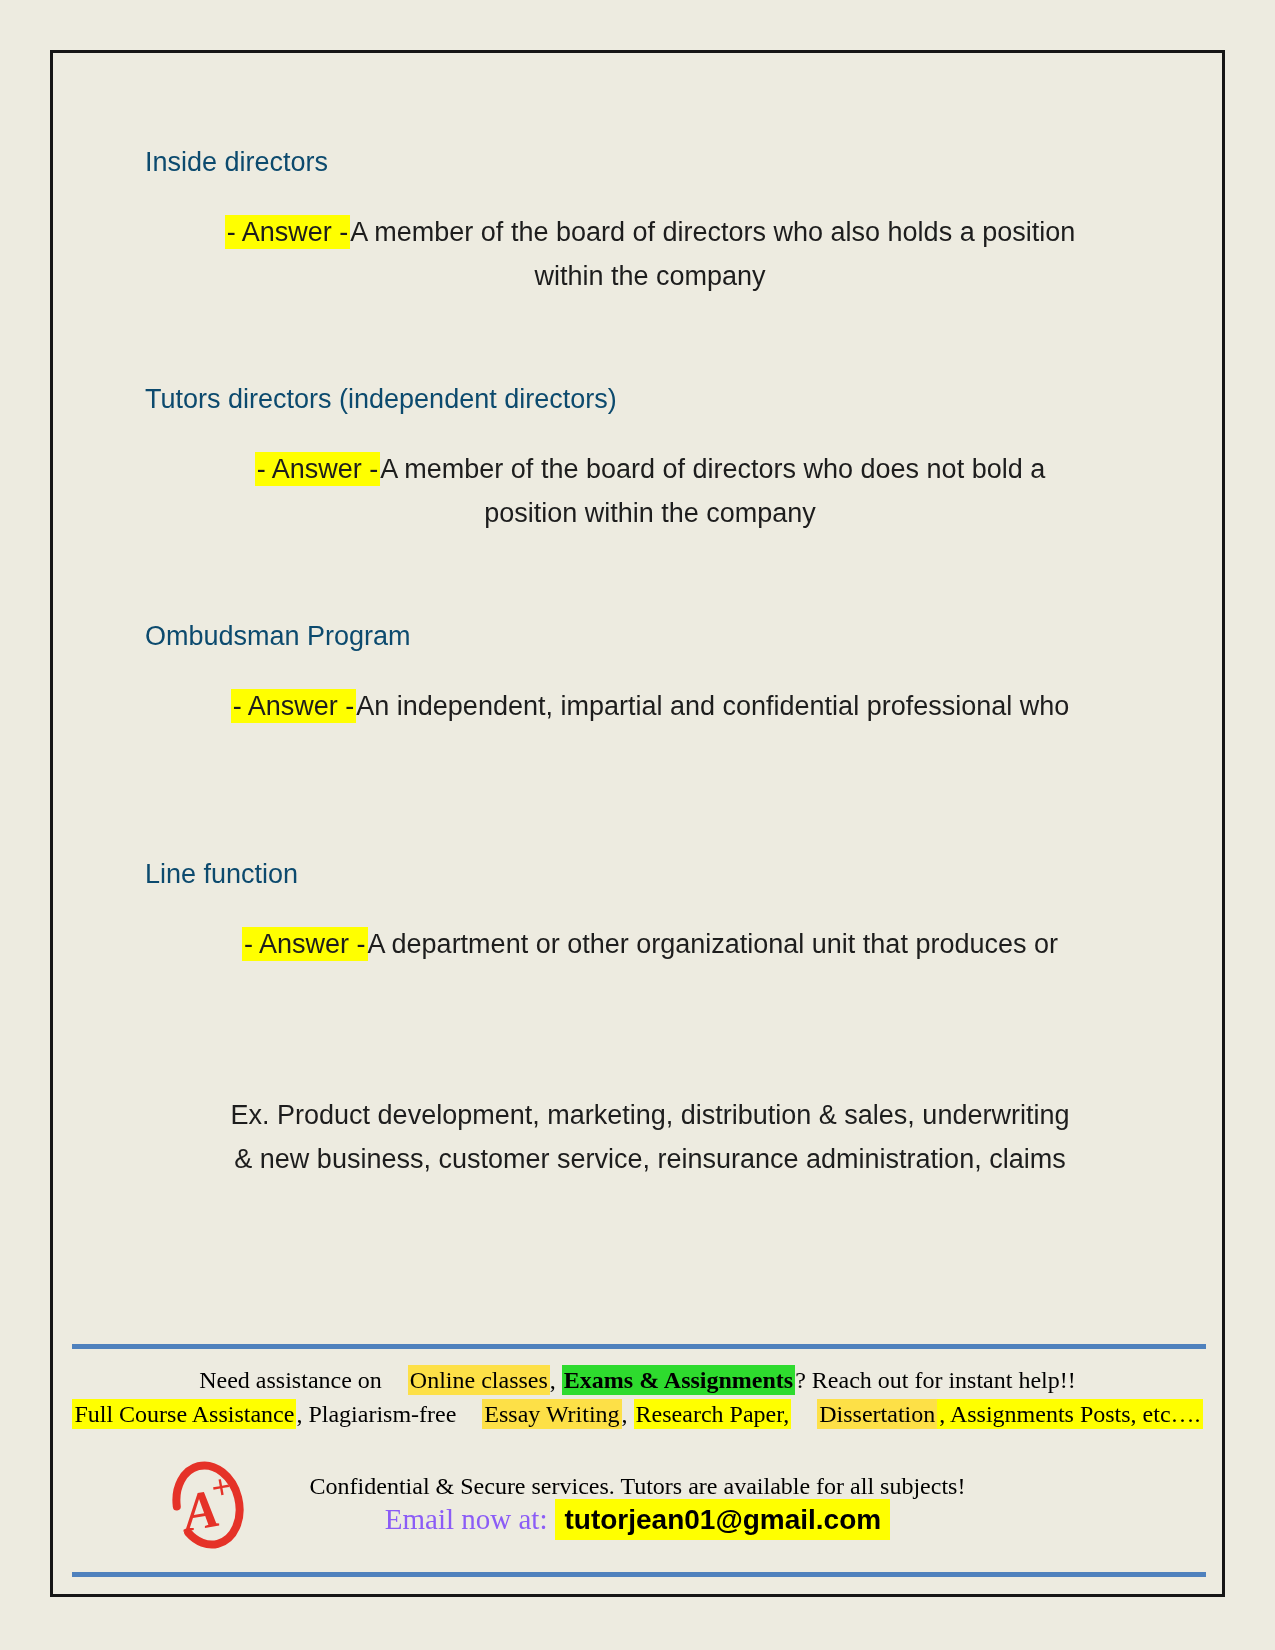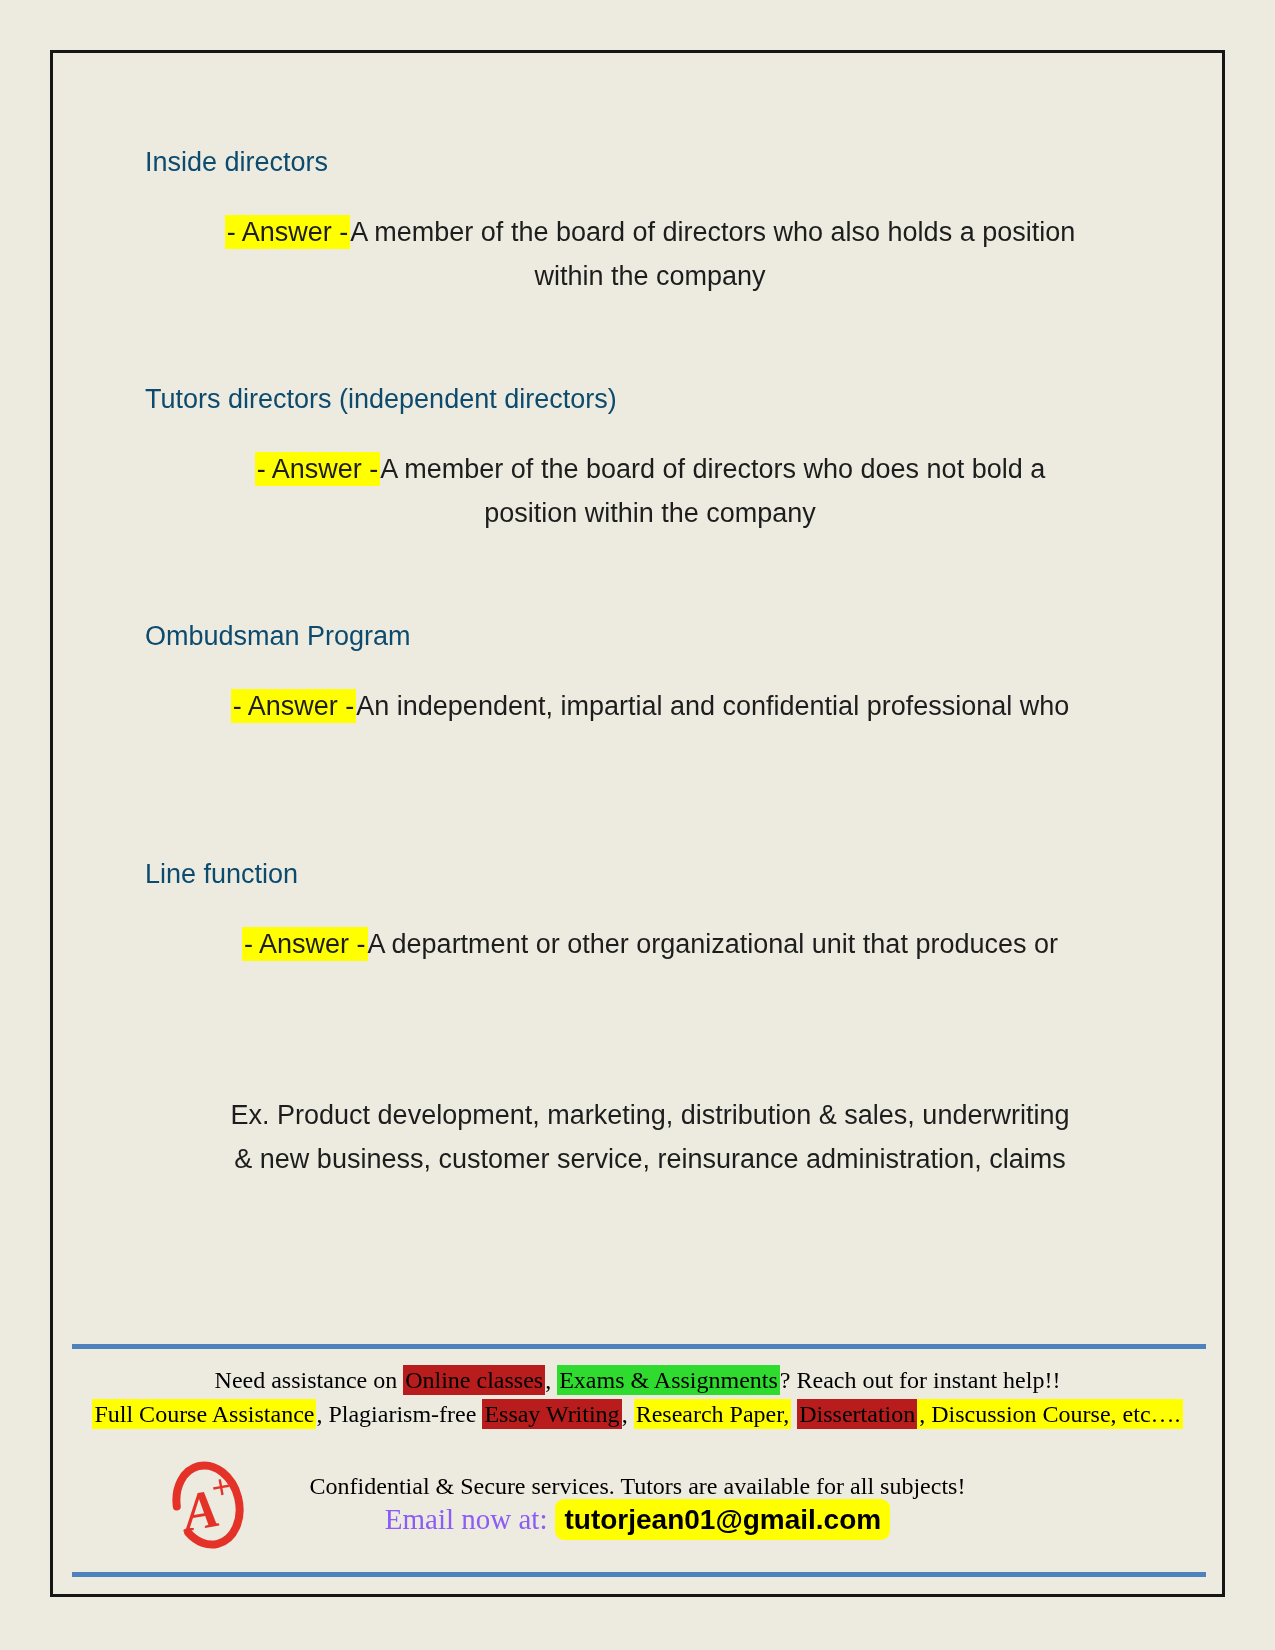--- a/index.html
+++ b/index.html
@@ -23,39 +23,39 @@
   }
   .para{
     position:absolute;left:145px;width:1010px;
     font-size:27px;line-height:44px;color:#1d1d1d;
     white-space:nowrap;
     text-align:center;
   }
   .para .line2{display:block;}
   .hl{padding:2px 2px;}
   .hl-yellow{background:#ffff00;}
-  .hl-cyan{background:#b91c1c;}
-  .hl-green{background:#2edb2e;}
+  .hl-cyan{background:#fde047;margin-left:20px;}
+  .hl-green{background:#2edb2e;font-weight:bold;}
   .rule{
     position:absolute;left:72px;width:1134px;height:5px;
     background:#4f81bd;
   }
   .footer-line{
     position:absolute;left:53px;width:1169px;
     text-align:center;
     font-family:"Liberation Serif",serif;
     font-size:24px;line-height:32px;color:#000;
     white-space:nowrap;
   }
   .logo-wrap{position:absolute;left:168px;top:1455px;width:80px;height:100px;}
   .email-label{font-family:"Liberation Serif",serif;font-size:29px;color:#8b5cf6;}
   .email-value{
     font-family:"Liberation Sans",sans-serif;
     font-weight:bold;font-size:28px;color:#000;
-    background:#ffff00;padding:5px 9px;margin-left:8px;border-radius:9px;
+    background:#ffff00;padding:5px 9px;margin-left:8px;
   }
 </style>
 </head>
 <body>
 
 <div class="page-border"></div>
 
 <div class="section-heading" style="top:145px">Inside directors</div>
 <div class="para" style="top:210px"><span class="hl hl-yellow">- Answer -</span><span>A member of the board of directors who also holds a position</span><span class="line2">within the company</span></div>
 
@@ -66,21 +66,21 @@
 <div class="para" style="top:684px"><span class="hl hl-yellow">- Answer -</span><span>An independent, impartial and confidential professional who</span></div>
 
 <div class="section-heading" style="top:857px">Line function</div>
 <div class="para" style="top:922px"><span class="hl hl-yellow">- Answer -</span><span>A department or other organizational unit that produces or</span></div>
 
 <div class="para" style="top:1093px"><span>Ex. Product development, marketing, distribution &amp; sales, underwriting</span><span class="line2">&amp; new business, customer service, reinsurance administration, claims</span></div>
 
 <div class="rule" style="top:1344px"></div>
 
 <div class="footer-line" style="top:1364px"><span>Need assistance on </span><span class="hl hl-cyan">Online classes</span><span>, </span><span class="hl hl-green">Exams &amp; Assignments</span><span>? Reach out for instant help!!</span></div>
-<div class="footer-line" style="top:1398px"><span class="hl hl-yellow">Full Course Assistance</span><span>, Plagiarism-free </span><span class="hl hl-cyan">Essay Writing</span><span>, </span><span class="hl hl-yellow">Research Paper,</span><span> </span><span class="hl hl-cyan">Dissertation</span><span class="hl hl-yellow">, Discussion Course, etc….</span></div>
+<div class="footer-line" style="top:1398px"><span class="hl hl-yellow">Full Course Assistance</span><span>, Plagiarism-free </span><span class="hl hl-cyan">Essay Writing</span><span>, </span><span class="hl hl-yellow">Research Paper,</span><span> </span><span class="hl hl-cyan">Dissertation</span><span class="hl hl-yellow">, Assignments Posts, etc….</span></div>
 
 <div class="logo-wrap">
   <svg width="80" height="100" viewBox="0 0 80 100">
     <g transform="rotate(-14 40 50)">
       <ellipse cx="40" cy="50" rx="31" ry="40" fill="none" stroke="#e53228" stroke-width="8" stroke-linecap="round" stroke-dasharray="196 29" stroke-dashoffset="-118"></ellipse>
     </g>
     <g transform="rotate(-10 40 50)" fill="#e53228" font-family="Liberation Serif, serif" font-style="italic" font-weight="bold">
       <text x="14" y="72" font-size="54">A</text>
       <text x="46" y="46" font-size="34">+</text>
     </g>

